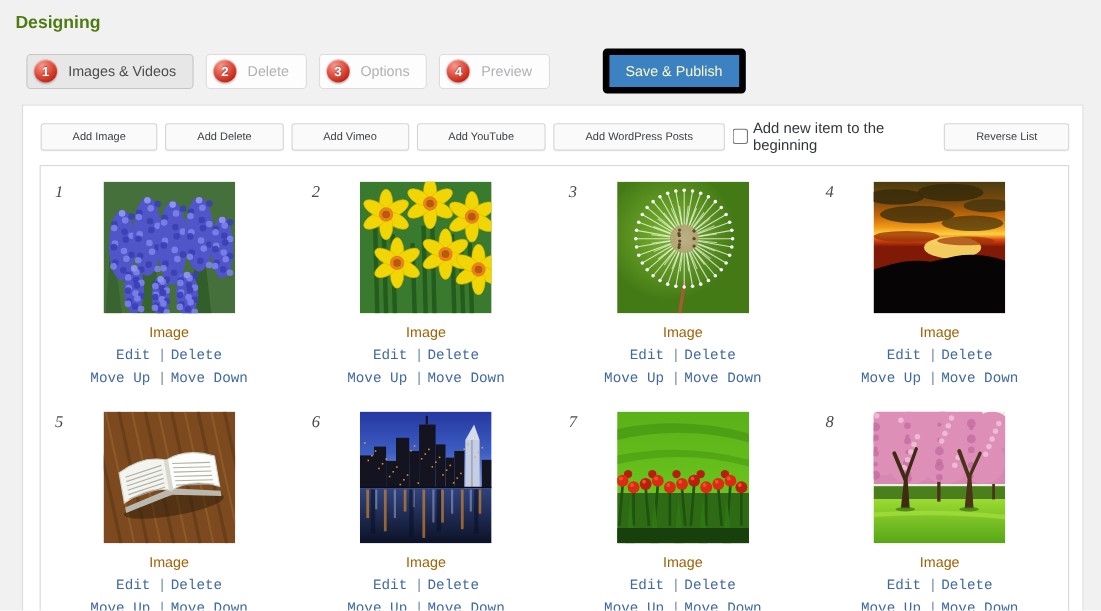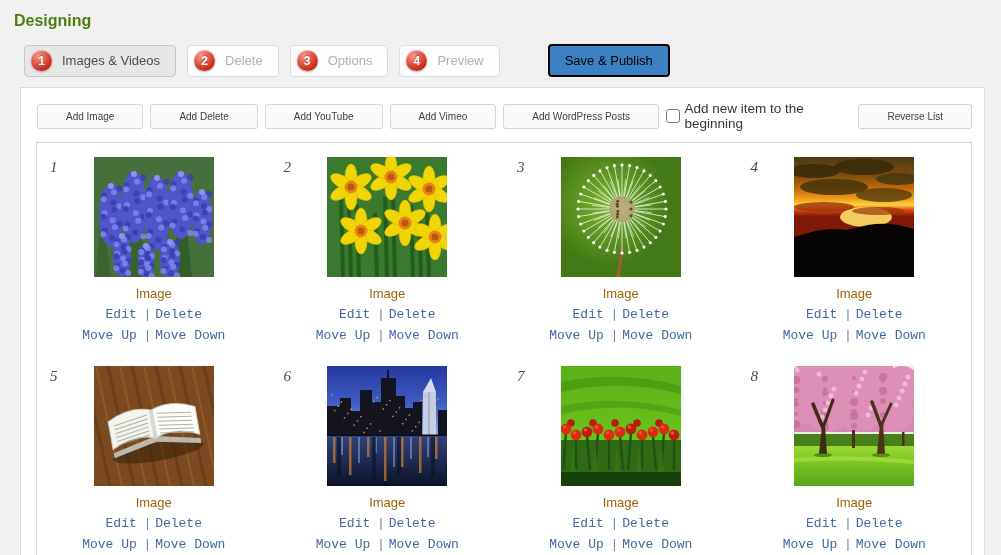--- a/index.html
+++ b/index.html
@@ -19,22 +19,22 @@
   }
   .tab.active{background:#e7e7e7;border-color:#c6c6c6;color:#4c4c4c;}
   .badge{
     width:21px;height:21px;border-radius:50%;flex:0 0 21px;
     background:radial-gradient(circle at 35% 28%, #f59a8c 0%, #e35849 38%, #c2200f 78%, #a5180a 100%);
     color:#fff;font-weight:bold;font-size:12px;display:flex;align-items:center;justify-content:center;
     box-shadow:inset 0 1px 1px rgba(255,255,255,.55), 0 1px 2px rgba(0,0,0,.35);
     text-shadow:0 -1px 1px rgba(0,0,0,.35);
   }
   .save-btn{
-    margin-left:48px;padding:7px 15px;background:#3c82c2;border:2px solid #000000;border-radius:4px;
-    color:#000000;font-size:13px;cursor:pointer;font-family:inherit;
+    margin-left:48px;padding:7px 15px;background:#3c82c2;border:6px solid #000000;border-radius:4px;
+    color:#fef9c3;font-size:13px;cursor:pointer;font-family:inherit;
   }
   .panel{
     margin:10px 16px 0 20px;height:470px;box-sizing:border-box;background:#fff;
     border:1px solid #dcdcdc;overflow:hidden;
   }
   .toolbar{display:flex;align-items:center;padding:13px 12px 9px 16px;gap:7px;}
   .btn{
     background:#fafafa;border:1px solid #d5d5d5;border-radius:3px;padding:6px 28px;
     font-size:10px;color:#3c3f43;cursor:pointer;font-family:inherit;white-space:nowrap;
     box-shadow:0 1px 0 rgba(0,0,0,.03);
@@ -87,22 +87,22 @@
       </div>
     </div>
   <button class="save-btn">Save &amp; Publish</button>
 </div>
 
 <div class="panel">
   <div class="toolbar">
     <span class="toolbar-buttons-slot" style="display:flex;gap:7px;">
         <button class="btn">Add Image</button>
         <button class="btn">Add Delete</button>
+        <button class="btn">Add Vimeo</button>
         <button class="btn">Add YouTube</button>
-        <button class="btn">Add Vimeo</button>
         <button class="btn">Add WordPress Posts</button>
       </span>
     <span class="toolbar-right">
       <label>
         <input type="checkbox" style="">
         <span class="checkbox-text">Add new item to the beginning</span>
       </label>
       <button class="btn">Reverse List</button>
     </span>
   </div>

